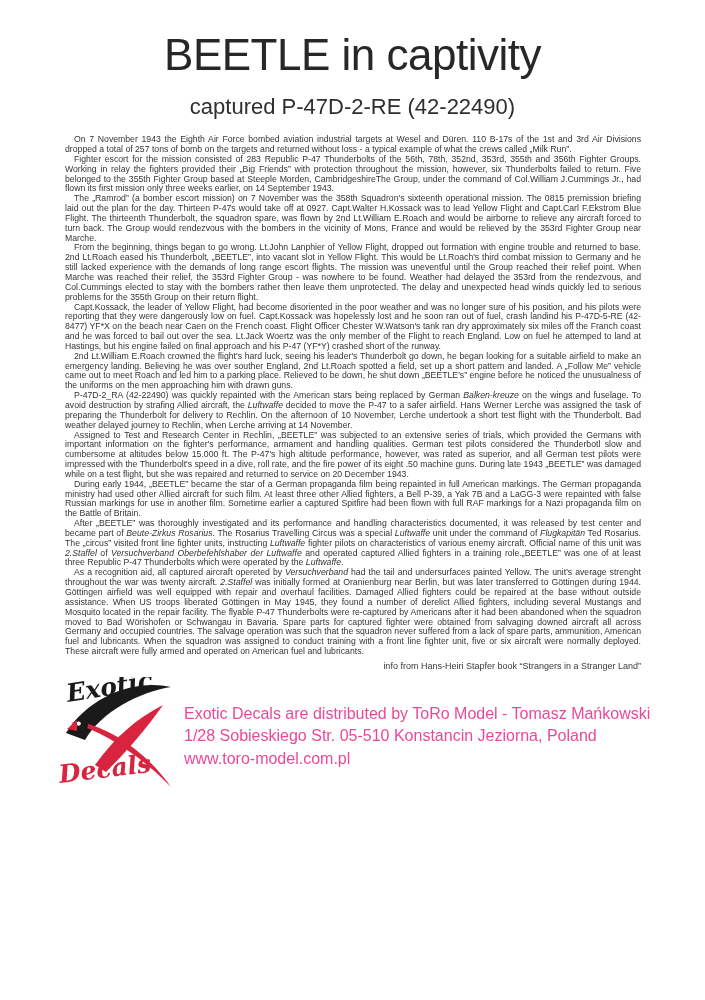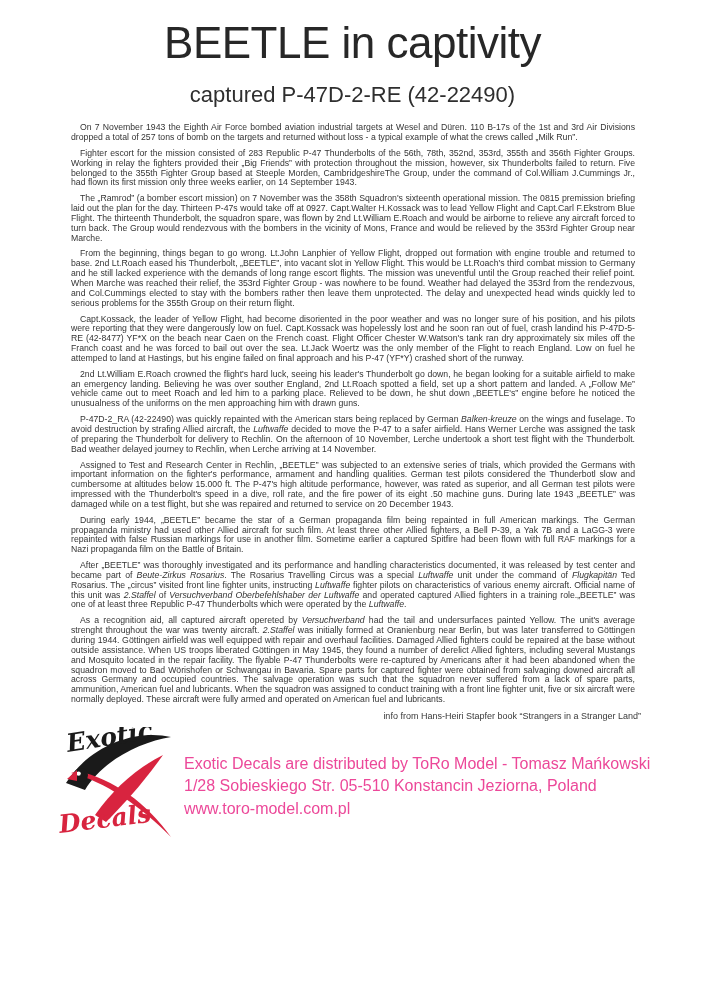--- a/index.html
+++ b/index.html
@@ -1,31 +1,31 @@
 <!DOCTYPE html>
 <html style="--logo-red: #d8243f; --logo-black: #1a1a1a;"><head>
 <meta charset="utf-8">
 <style>
   html,body{margin:0;padding:0;background:#ffffff;}
   .page{
     width:705px;height:1000px;background:#ffffff;position:relative;overflow:hidden;
     font-family:"Liberation Sans", sans-serif;color:#333;margin:0 auto;
   }
-  .header{text-align:center;padding-top:20px;}
+  .header{text-align:center;padding-top:32px;}
   .title{
     font-size:44px;line-height:1.05;font-weight:400;color:#272727;
     letter-spacing:-0.5px;margin:0;
   }
   .subtitle{font-size:22px;color:#2e2e2e;margin-top:16px;font-weight:400;text-align:center;}
   .article{
     margin:15px 64px 0 65px;
     font-size:8.7px;line-height:9.85px;color:#343434;
     text-align:justify;
   }
-  .para{margin:6px;}
+  .para{margin:0;}
   .para.indent{text-indent:9px;}
   .article em{font-style:italic;}
   .credit{
     margin:4px 64px 0 0;text-align:right;
     font-size:9px;color:#3a3a3a;
   }
   .footer{display:flex;align-items:flex-start;margin:6px 38px 0 44px;}
   .logo{width:140px;height:120px;flex:none;}
   .footer-text{
     flex:1;padding-top:26px;

